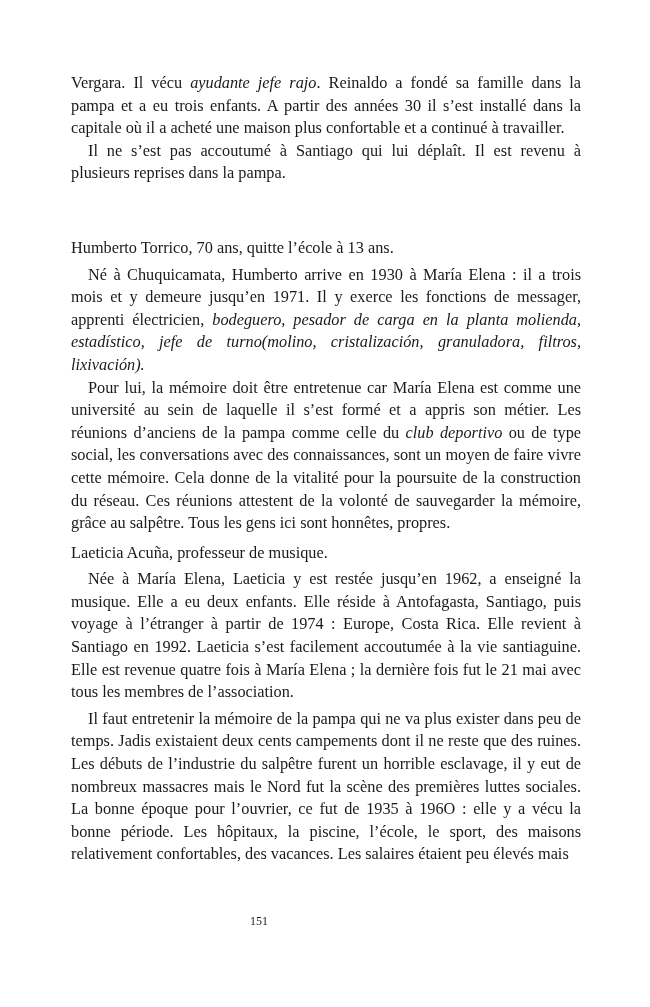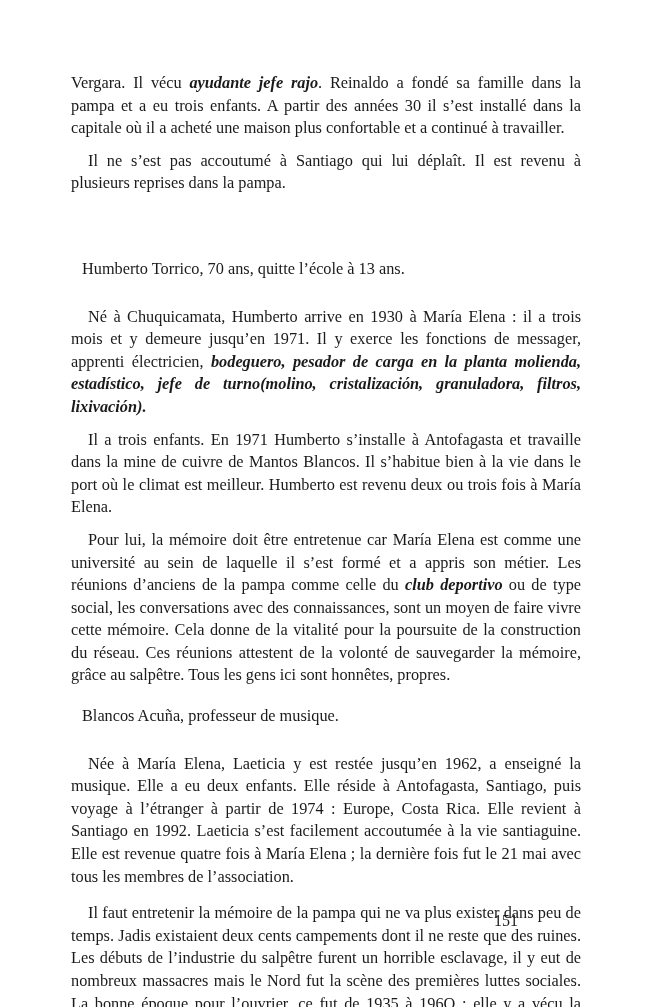--- a/index.html
+++ b/index.html
@@ -22,64 +22,63 @@
       width: 510px;
     }
     .para {
       margin: 0;
       font-size: 16.3px;
       line-height: 22.6px;
       text-align: justify;
       text-justify: inter-word;
       hyphens: none;
     }
-    .indent { text-indent: 17px; margin-top: 10px; }
+    .indent { text-indent: 17px; }
     .speaker {
-      margin: 11px;
+      margin: 0;
       font-size: 16.3px;
       line-height: 22.6px;
     }
     .gap-large { height: 52px; }
     .gap-small { height: 7px; }
     .gap-tiny { height: 4px; }
-    em { font-style: italic; font-weight: bold; }
+    em { font-style: italic; }
     .page-number {
       position: absolute;
       top: 911px;
       left: 0;
       width: 518px;
-      text-align: right;
-      font-size: 16px;
+      text-align: center;
+      font-size: 12px;
       line-height: 20px;
     }
   </style>
 </head>
 <body>
 
 <div class="page">
 
   <section>
     <p class="para"><span>Vergara. Il vécu </span><em>ayudante jefe rajo</em><span>. Reinaldo a fondé sa famille dans la pampa et a eu trois enfants. A partir des années 30 il s’est installé dans la capitale où il a acheté une maison plus confortable et a continué à travailler.</span></p>
     <p class="para indent"><span>Il ne s’est pas accoutumé à Santiago qui lui déplaît. Il est revenu à plusieurs reprises dans la pampa.</span></p>
   </section>
 
   <div class="gap-large"></div>
 
   <section>
     <p class="speaker">Humberto Torrico, 70 ans, quitte l’école à 13 ans.</p>
     <div class="gap-tiny"></div>
     <p class="para indent"><span>Né à Chuquicamata, Humberto arrive en 1930 à María Elena : il a trois mois et y demeure jusqu’en 1971. Il y exerce les fonctions de messager, apprenti électricien, </span><em>bodeguero, pesador de carga en la planta molienda, estadístico, jefe de turno(molino, cristalización, granuladora, filtros, lixivación).</em></p>
-    <p class="para indent"><span>Il a trois enfants. En 1971 Humberto s’installe à Antofagasta et travaille dans la mine de cuivre de Mantos Blancos. Il s’habitue bien à la vie dans le port où le climat est meilleur. Humberto est revenu deux ou trois fois à María Elena.</span></p>
     <p class="para indent"><span>Pour lui, la mémoire doit être entretenue car María Elena est comme une université au sein de laquelle il s’est formé et a appris son métier. Les réunions d’anciens de la pampa comme celle du </span><em>club deportivo</em><span> ou de type social, les conversations avec des connaissances, sont un moyen de faire vivre cette mémoire. Cela donne de la vitalité pour la poursuite de la construction du réseau. Ces réunions attestent de la volonté de sauvegarder la mémoire, grâce au salpêtre. Tous les gens ici sont honnêtes, propres.</span></p>
   </section>
 
   <div class="gap-small"></div>
 
   <section>
-    <p class="speaker">Blancos Acuña, professeur de musique.</p>
+    <p class="speaker">Laeticia Acuña, professeur de musique.</p>
     <div class="gap-tiny"></div>
     <p class="para indent"><span>Née à María Elena, Laeticia y est restée jusqu’en 1962, a enseigné la musique. Elle a eu deux enfants. Elle réside à Antofagasta, Santiago, puis voyage à l’étranger à partir de 1974 : Europe, Costa Rica. Elle revient à Santiago en 1992. Laeticia s’est facilement accoutumée à la vie santiaguine. Elle est revenue quatre fois à María Elena ; la dernière fois fut le 21 mai avec tous les membres de l’association.</span></p>
     <div class="gap-tiny"></div>
     <p class="para indent"><span>Il faut entretenir la mémoire de la pampa qui ne va plus exister dans peu de temps. Jadis existaient deux cents campements dont il ne reste que des ruines. Les débuts de l’industrie du salpêtre furent un horrible esclavage, il y eut de nombreux massacres mais le Nord fut la scène des premières luttes sociales. La bonne époque pour l’ouvrier, ce fut de 1935 à 196O : elle y a vécu la bonne période. Les hôpitaux, la piscine, l’école, le sport, des maisons relativement confortables, des vacances. Les salaires étaient peu élevés mais</span></p>
   </section>
 
 </div>
 
 <div class="page-number">151</div>
 

